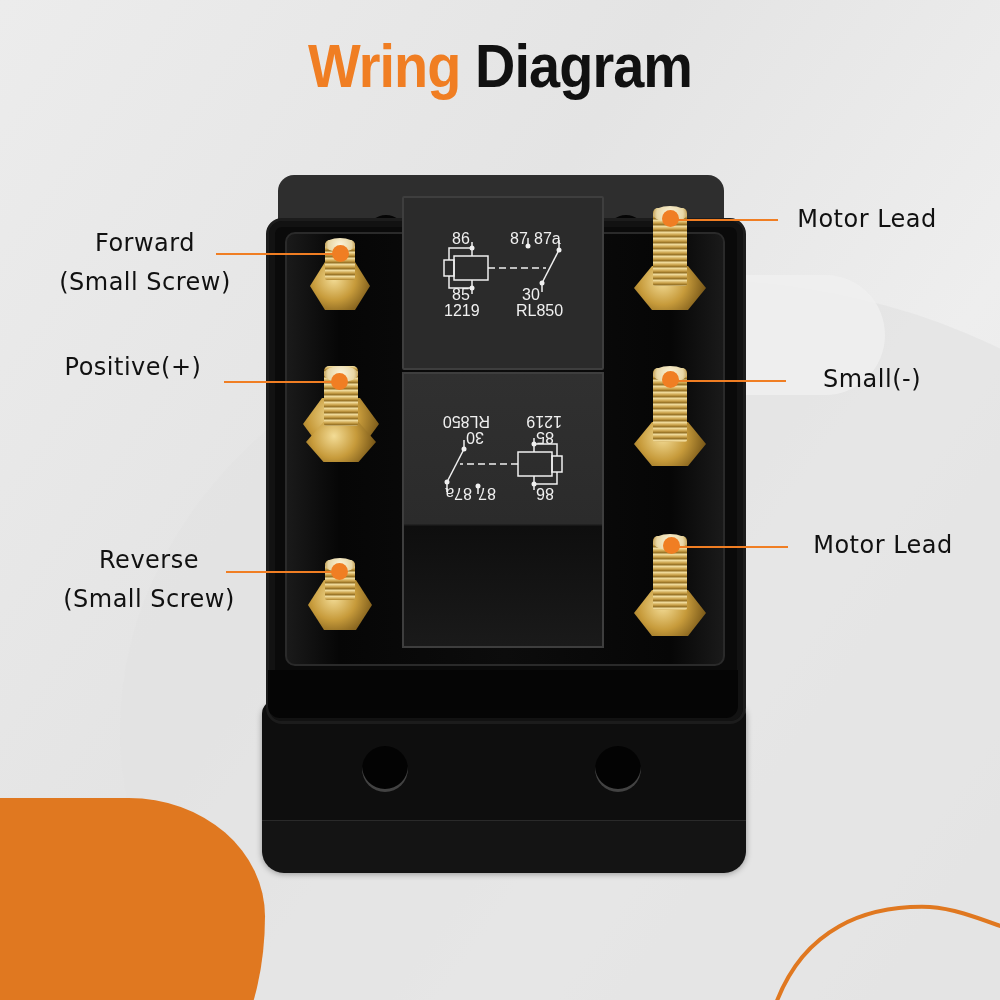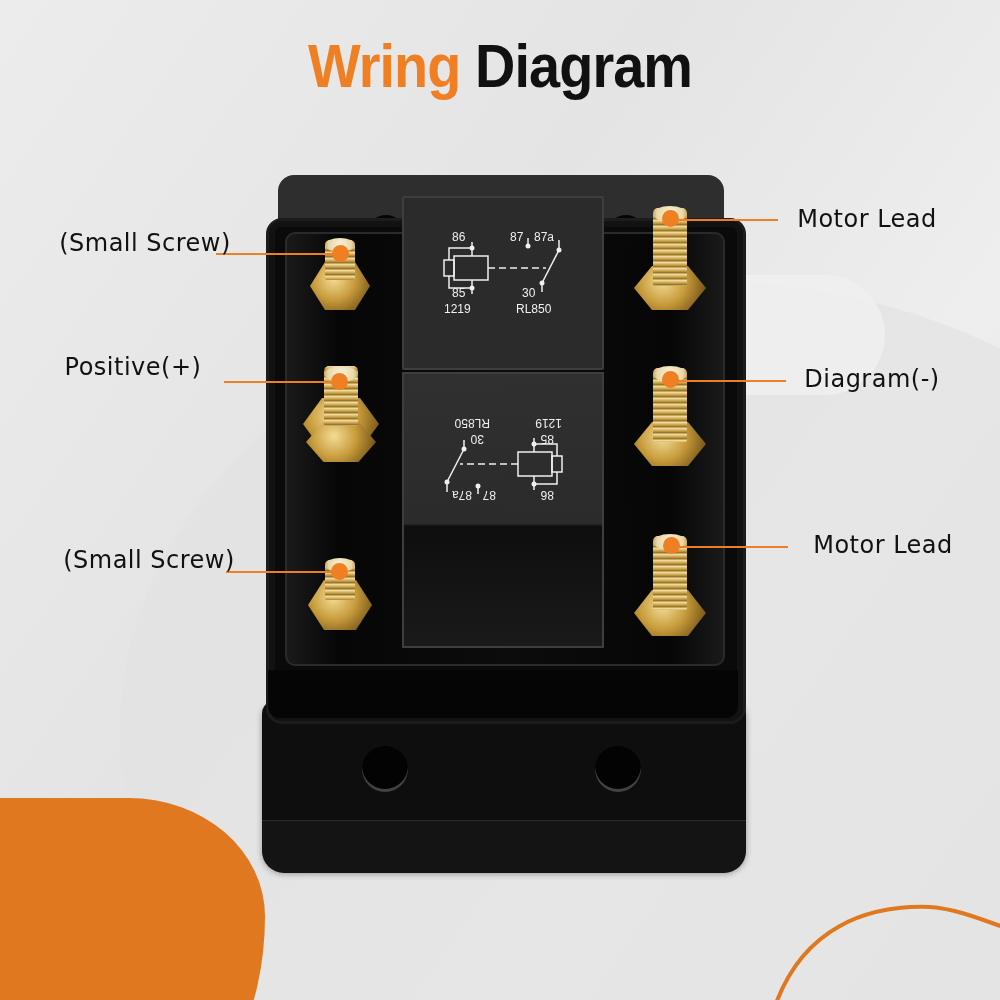--- a/index.html
+++ b/index.html
@@ -37,21 +37,21 @@
      border-radius:16px; border:3px solid #1c1c1c; box-shadow:inset 0 0 0 6px #121212; }
   #housing-inner { left:285px; top:232px; width:436px; height:430px; border-radius:10px;
      background:linear-gradient(90deg,#1a1a1a 0%,#060606 12%,#0c0c0c 50%,#060606 88%,#1a1a1a 100%);
      border:2px solid #2a2a2a; }
   #housing-front { left:268px; top:670px; width:470px; height:48px; background:#050505;
      border-radius:0 0 12px 12px; }
   .relay { position:absolute; left:402px; width:198px; background:#2b2b2b;
      border:2px solid #3e3e3e; color:#eee; }
   #relay-top { top:196px; height:170px; border-radius:2px; }
   #relay-bottom { top:372px; height:272px; background:linear-gradient(180deg,#303030 0%,#2b2b2b 55%,#0e0e0e 56%,#1a1a1a 100%); }
-  .relay-label { position:absolute; font-family:"Liberation Sans", sans-serif; font-size:12px; color:#f0f0f0; }
+  .relay-label { position:absolute; font-family:"Liberation Sans", sans-serif; font-size:16px; color:#f0f0f0; }
   .relay svg { position:absolute; left:0; top:0; }
   .flip { transform:rotate(180deg); }
 
   .post { position:absolute; }
   .nut { position:absolute; left:50%; transform:translateX(-50%);
      background:radial-gradient(circle at 40% 35%,#f3dc96 0%,#c79b3b 45%,#6b4c12 90%);
      clip-path:polygon(25% 0,75% 0,100% 50%,75% 100%,25% 100%,0 50%); }
   .stud { position:absolute; left:50%; transform:translateX(-50%);
      background:repeating-linear-gradient(180deg,#f6e4a8 0px,#c9a048 3px,#8e6a1f 5px,#f6e4a8 6px);
      border-radius:5px 5px 2px 2px; }
@@ -201,30 +201,32 @@
 <div class="leader" style="left:670px; top:219px; width:108px;"></div>
 <div class="dot" style="left:662px; top:210px;"></div>
 
 <div class="leader" style="left:670px; top:380px; width:116px;"></div>
 <div class="dot" style="left:662px; top:371px;"></div>
 
 <div class="leader" style="left:670px; top:546px; width:118px;"></div>
 <div class="dot" style="left:663px; top:537px;"></div>
 
 <div class="label" style="left:30px; top:224px; width:230px;">
+  <div>Forward</div>
   <div>(Small Screw)</div>
 </div>
 <div class="label" style="left:38px; top:348px; width:190px;">
   <div>Positive(+)</div>
 </div>
 <div class="label" style="left:34px; top:541px; width:230px;">
+  <div>Reverse</div>
   <div>(Small Screw)</div>
 </div>
 
 <div class="label" style="left:782px; top:200px; width:170px;">
   <div>Motor Lead</div>
 </div>
 <div class="label" style="left:792px; top:360px; width:160px;">
-  <div>Diagram(-)</div>
+  <div>Small(-)</div>
 </div>
 <div class="label" style="left:798px; top:526px; width:170px;">
   <div>Motor Lead</div>
 </div>
 
 </body></html>

